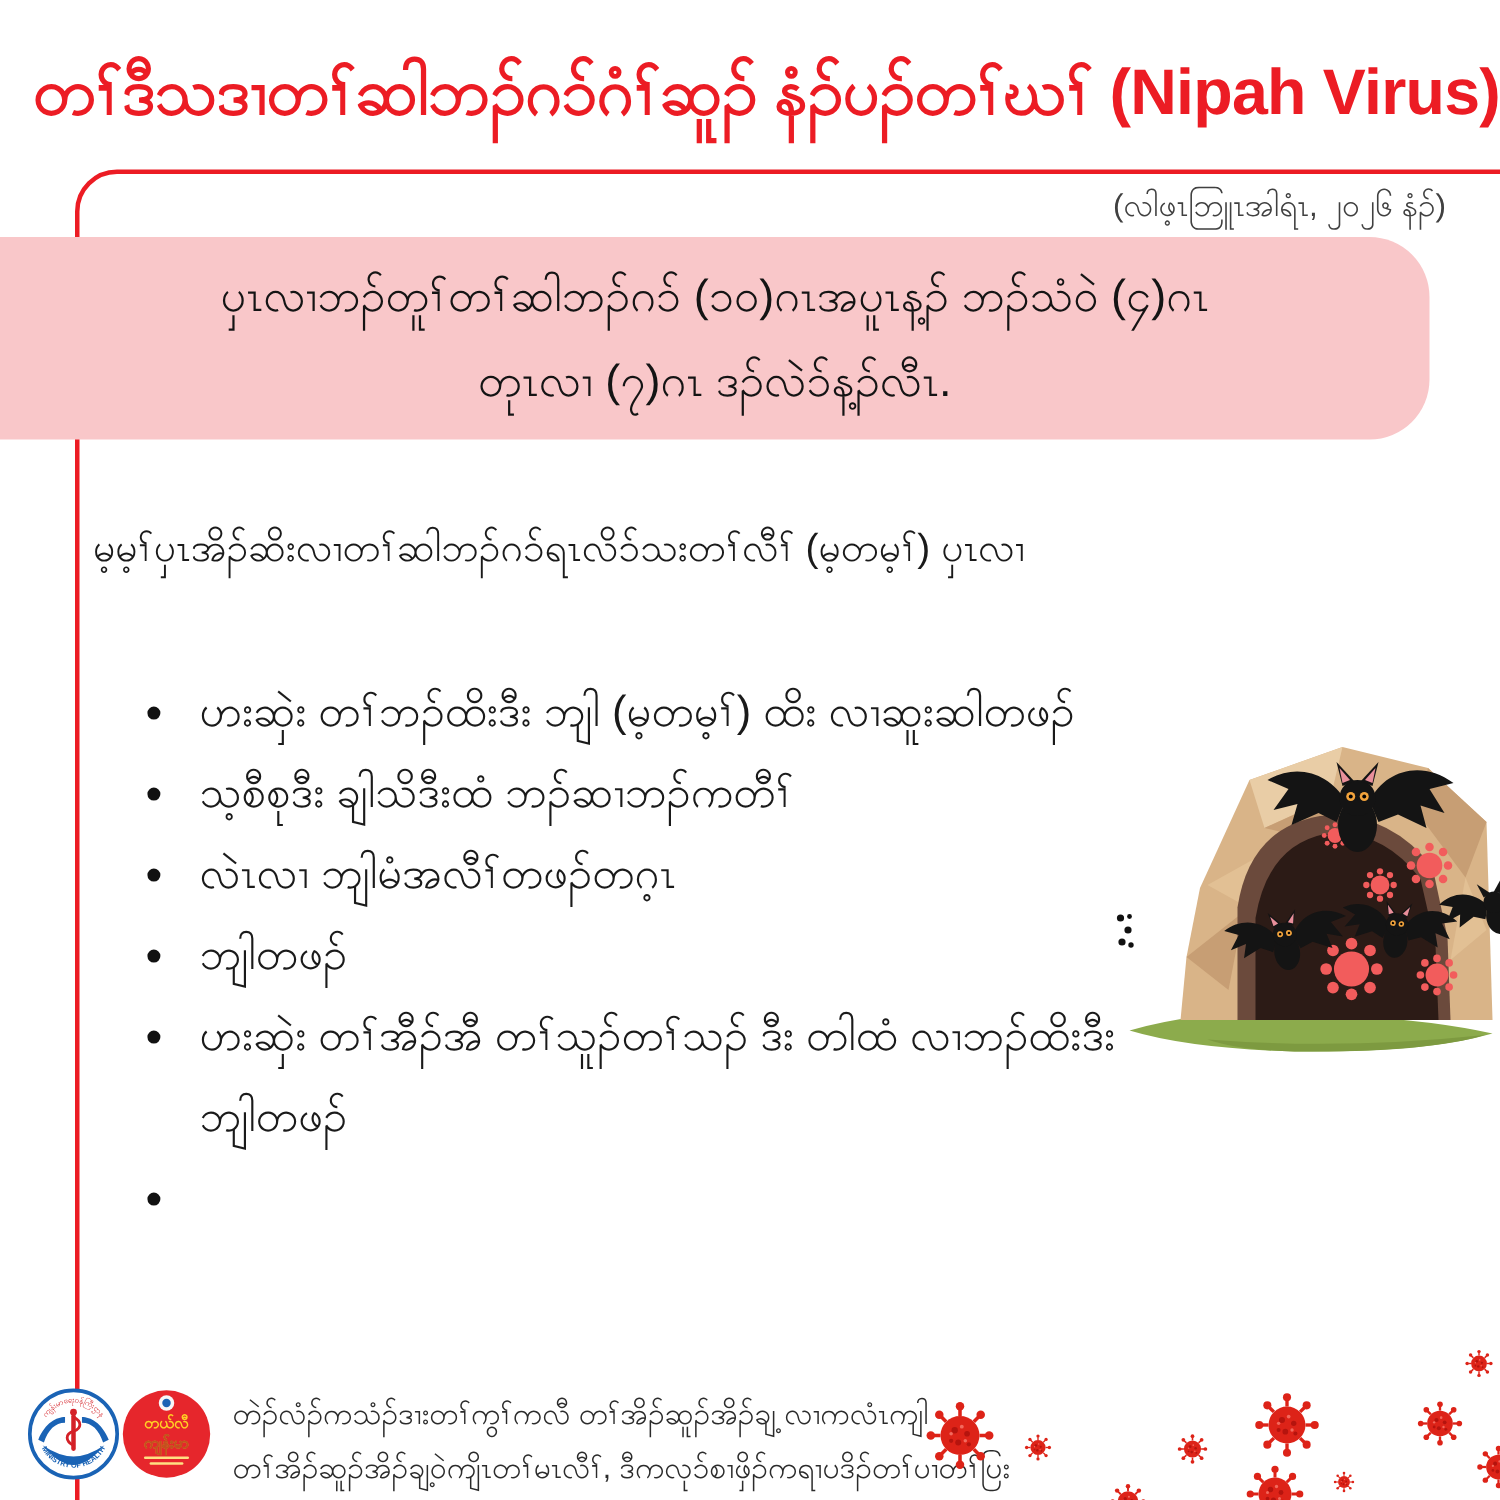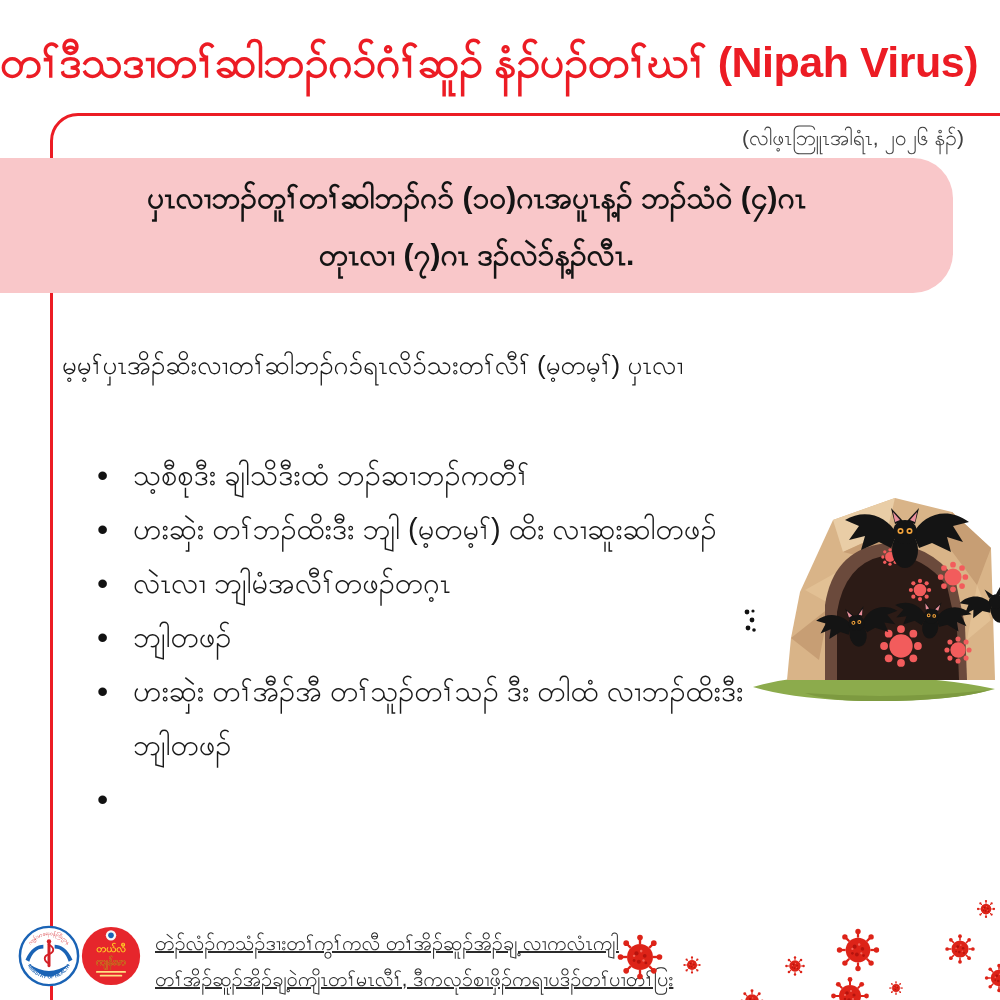--- a/index.html
+++ b/index.html
@@ -12,55 +12,55 @@
   .abs{position:absolute;}
 
   
   .frame{
     left:50px;top:113px;width:1120px;height:1080px;
     border:3px solid #ec1c24;border-radius:28px;
     box-sizing:border-box;background:transparent;
   }
 
   .poster-title{
-    left:0;top:26px;width:1000px;text-align:left;
+    left:0;top:26px;width:1000px;text-align:right;
     color:#ec1c24;font-weight:bold;font-size:43px;line-height:72px;
     letter-spacing:-0.5px;white-space:nowrap;
   }
 
   .date-note{
     top:121px;right:36px;font-size:21px;color:#404040;line-height:34px;
   }
 
   .highlight-box{
     left:0;top:158px;width:953px;height:135px;
     background:#f9c7c9;border-radius:0 40px 40px 0;
     display:flex;flex-direction:column;justify-content:center;align-items:center;
-    color:#141414;font-weight:bold;font-size:30px;line-height:57px;
+    color:#141414;font-weight:normal;font-size:30px;line-height:57px;
     text-align:center;
   }
 
   .intro{
     left:62px;top:336px;width:850px;
     color:#1a1a1a;font-size:26px;line-height:58px;
   }
 
   ul.prevention{
     left:95px;top:448px;width:700px;margin:0;padding:0;list-style:none;
     color:#1a1a1a;font-size:29px;line-height:54px;
   }
   ul.prevention li{position:relative;padding-left:38px;margin:0;}
   ul.prevention li::before{
     content:"\2022";position:absolute;left:2px;top:0;
     font-size:32px;color:#111;
   }
 
   .footer-text{
     left:155px;top:925px;width:560px;
-    color:#2b2b2b;font-size:20px;line-height:36px;text-decoration:underline;
+    color:#2b2b2b;font-size:20px;line-height:36px;
   }
 
   .logo{width:62px;height:62px;}
   .logo-moh{left:18px;top:925px;}
   .logo-tele{left:80px;top:925px;}
 
   .cave{left:745px;top:490px;width:260px;height:220px;overflow:visible;}
   .virus-field{left:600px;top:890px;width:400px;height:110px;}
 </style>
 </head>
@@ -76,25 +76,25 @@
   <div>ပှၤလၢဘၣ်တူၢ်တၢ်ဆါဘၣ်ဂၥ် (၁၀)ဂၤအပူၤန့ၣ် ဘၣ်သံဝဲ (၄)ဂၤ</div>
   <div>တုၤလၢ (၇)ဂၤ ဒၣ်လဲၥ်န့ၣ်လီၤ.</div>
 </div>
 
 <div class="abs intro">
   <div>မ့မ့ၢ်ပှၤအိၣ်ဆိးလၢတၢ်ဆါဘၣ်ဂၥ်ရၤလိၥ်သးတၢ်လီၢ် (မ့တမ့ၢ်) ပှၤလၢ</div>
 </div>
 
 <ul class="abs prevention">
   <li>
+    <div>ဟးဆှဲး တၢ်ဘၣ်ထိးဒီး ဘျါ (မ့တမ့ၢ်) ထိး လၢဆူးဆါတဖၣ်</div>
+    <div></div>
+  </li>
+  <li>
     <div>သ့စီစုဒီး ချါသိဒီးထံ ဘၣ်ဆၢဘၣ်ကတီၢ်</div>
-    <div></div>
-  </li>
-  <li>
-    <div>ဟးဆှဲး တၢ်ဘၣ်ထိးဒီး ဘျါ (မ့တမ့ၢ်) ထိး လၢဆူးဆါတဖၣ်</div>
     <div></div>
   </li>
   <li>
     <div>လဲၤလၢ ဘျါမံအလီၢ်တဖၣ်တဂ့ၤ</div>
     <div></div>
   </li>
   <li>
     <div>ဘျါတဖၣ်</div>
   </li>
   <li>

